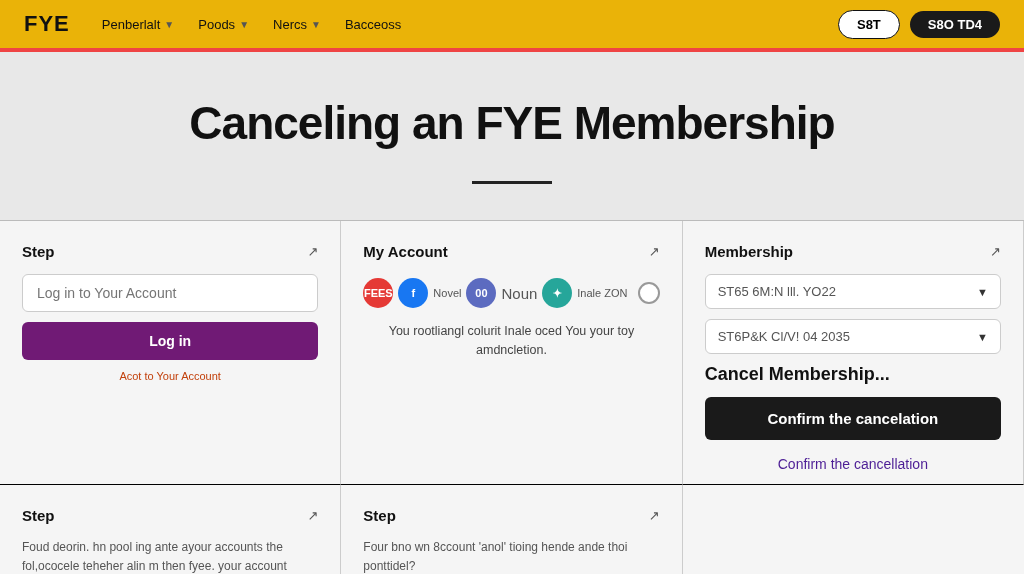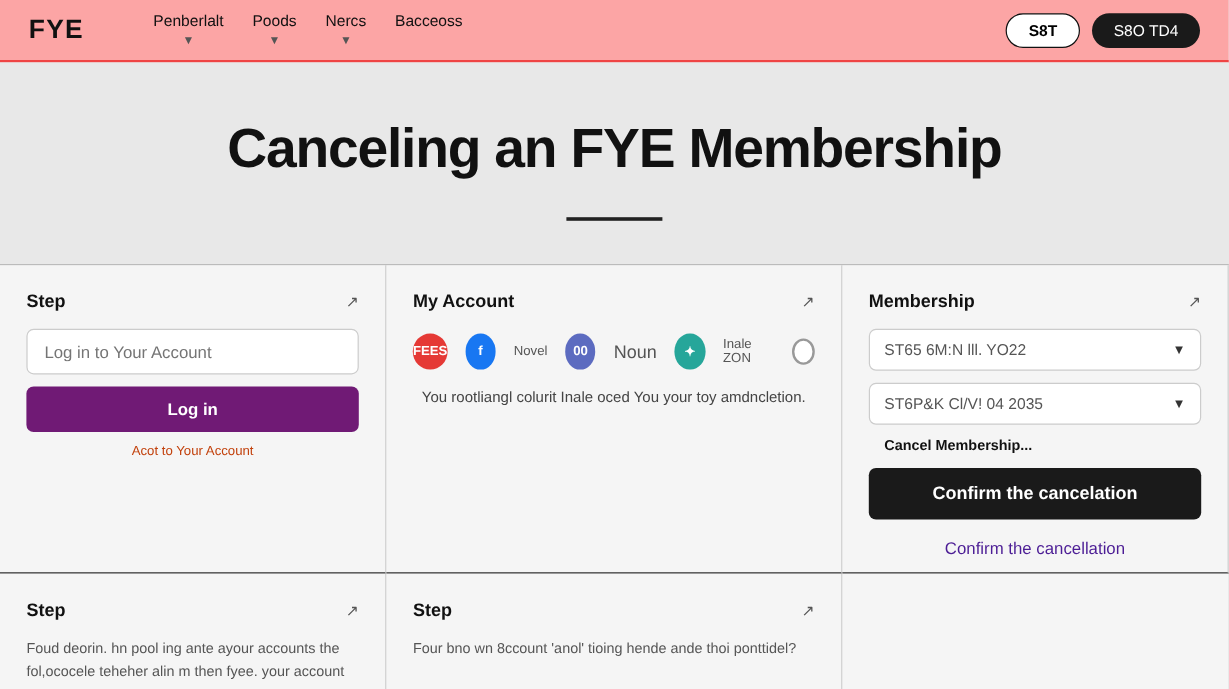--- a/index.html
+++ b/index.html
@@ -1,26 +1,26 @@
 <!DOCTYPE html>
 <html><head>
   <meta charset="utf-8">
   <style>
     * { box-sizing: border-box; margin: 0; padding: 0; }
     body { font-family: -apple-system, BlinkMacSystemFont, 'Segoe UI', sans-serif; background: #f0f0f0; color: #111; }
 
     
     .navbar {
-      background: #fca5a5;
+      background: #eab308;
       display: flex;
       align-items: center;
       padding: 0 24px;
       height: 52px;
-      border-bottom: 2px solid #ef4444;
-      gap: 40px;
+      border-bottom: 4px solid #ef4444;
+      gap: 14px;
     }
     .navbar-logo {
       font-weight: 900;
       font-size: 22px;
       letter-spacing: 1px;
       color: #111;
       margin-right: 8px;
     }
     .navbar-nav {
       display: flex;
@@ -30,41 +30,40 @@
     .navbar-nav-item {
       display: flex;
       align-items: center;
       gap: 4px;
       padding: 6px 10px;
       font-size: 13px;
       font-weight: 500;
       cursor: pointer;
       color: #111;
       border-radius: 4px;
-      flex-direction: column;
     }
     .chevron-down { font-size: 10px; color: #555; }
-    .navbar-actions { display: flex; gap: 10px; }
+    .navbar-actions { display: flex; gap: 10px; align-items: center; }
     .btn-outline {
       border: 1.5px solid #111;
       background: #fff;
       border-radius: 20px;
       padding: 6px 18px;
       font-size: 13px;
       font-weight: 600;
       cursor: pointer;
     }
     .btn-dark {
       background: #1a1a1a;
       color: #fff;
       border: none;
       border-radius: 20px;
       padding: 6px 18px;
       font-size: 13px;
-      font-weight: 400;
+      font-weight: 700;
       cursor: pointer;
     }
 
     
     .hero {
       background: #e8e8e8;
       text-align: center;
       padding: 44px 24px 36px;
     }
     .hero h1 {
@@ -141,21 +140,21 @@
     .login-sub {
       text-align: center;
       font-size: 11px;
       color: #c2410c;
     }
 
     
     .account-icons-row {
       display: flex;
       align-items: center;
-      gap: 15px;
+      gap: 5px;
       margin-bottom: 14px;
       margin-top: 18px;
     }
     .acct-icon {
       width: 30px;
       height: 30px;
       border-radius: 50%;
       display: flex;
       align-items: center;
       justify-content: center;
@@ -194,24 +193,24 @@
       color: #555;
       margin-bottom: 10px;
       display: flex;
       justify-content: space-between;
       align-items: center;
       cursor: pointer;
       gap: 44px;
     }
     .dropdown-arrow { font-size: 11px; color: #333; }
     .cancel-membership-label {
-      font-size: 12px;
+      font-size: 18px;
       font-weight: 700;
       color: #111;
-      margin: 6px 0 12px 13px;
+      margin: 6px 0 12px 0;
     }
     .btn-confirm-dark {
       width: 100%;
       background: #1a1a1a;
       color: #fff;
       border: none;
       border-radius: 6px;
       padding: 13px 0;
       font-size: 15px;
       font-weight: 600;

